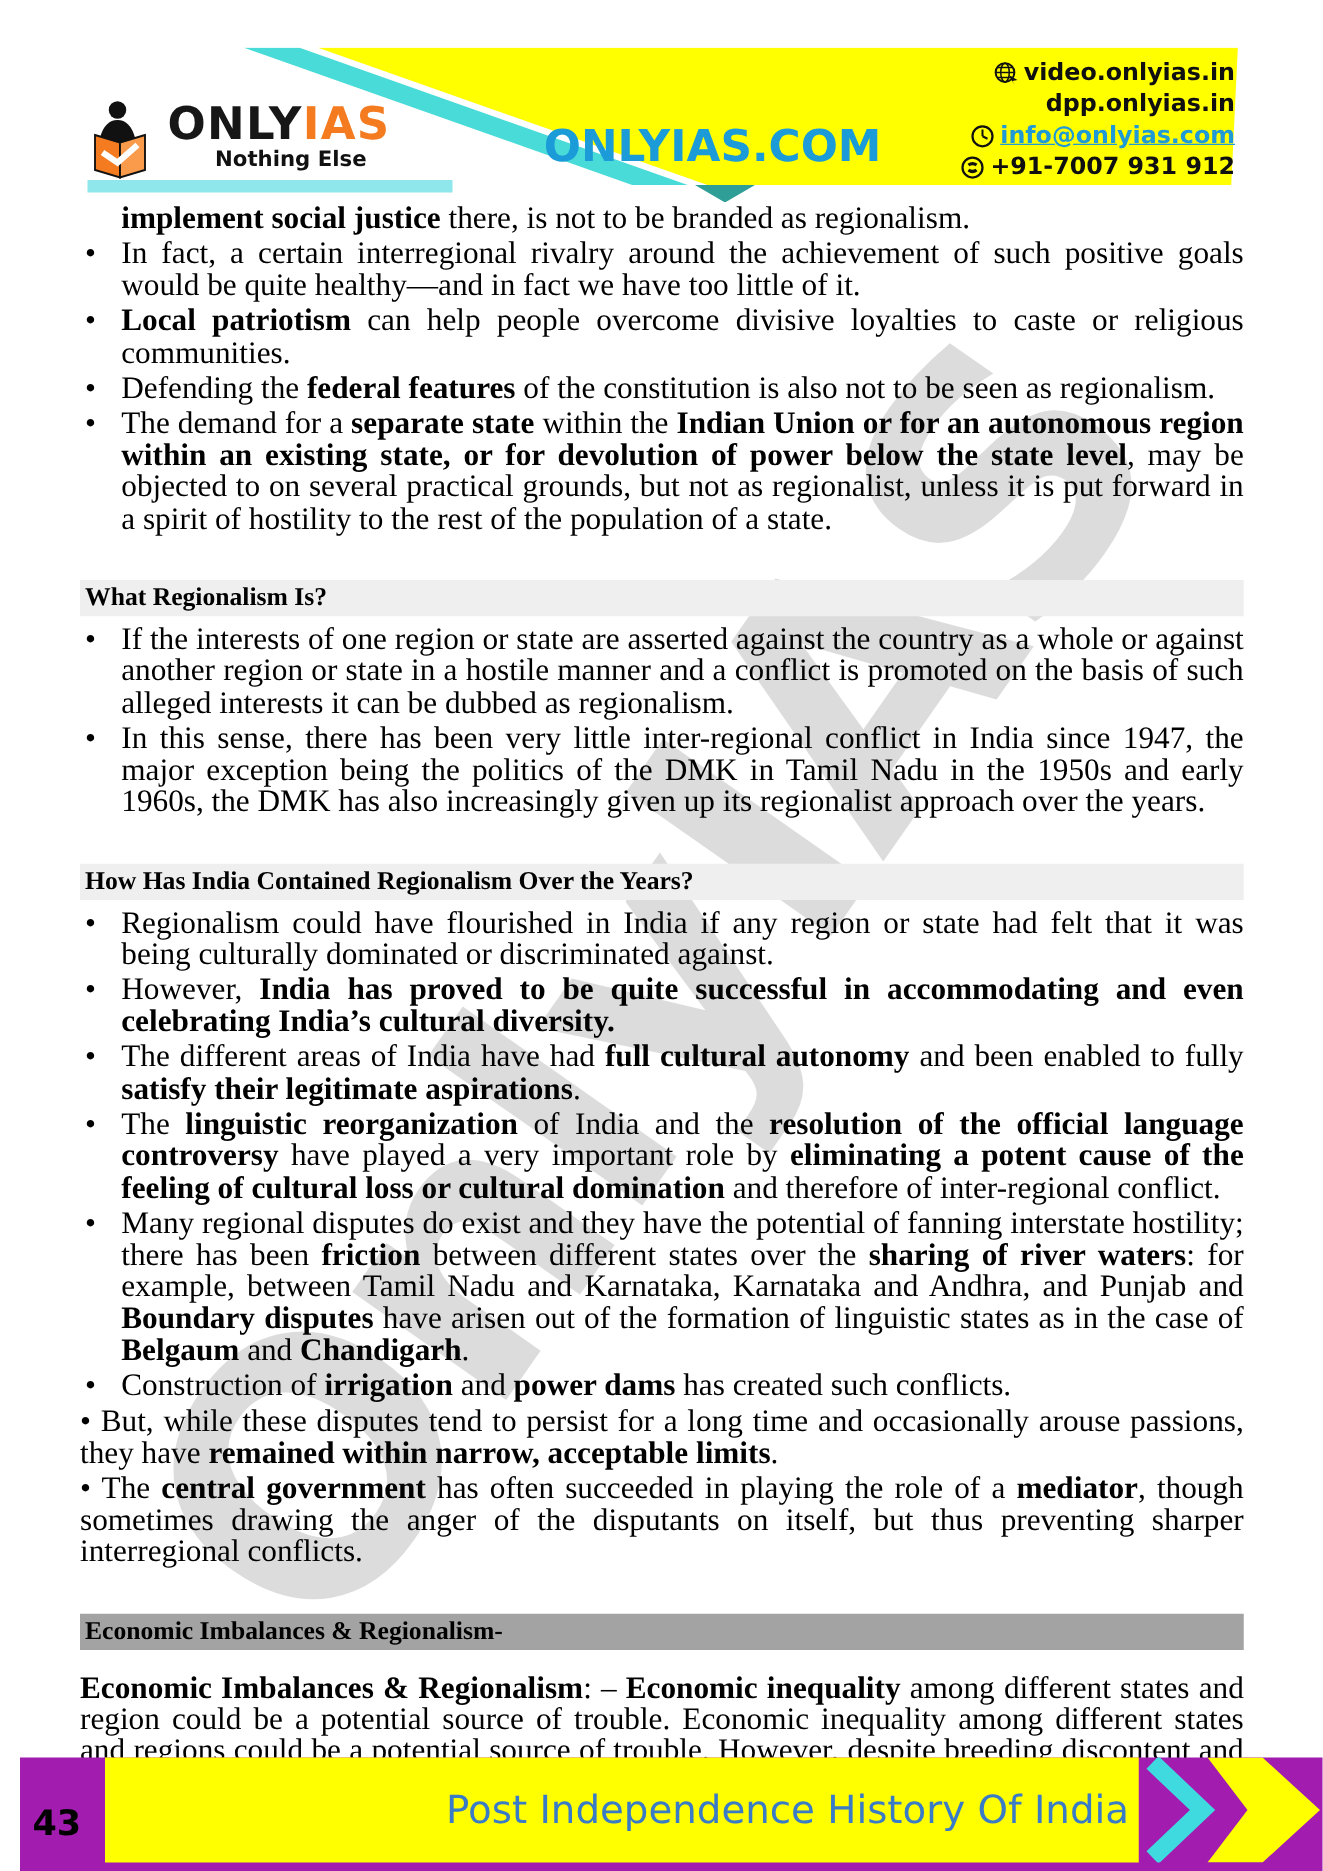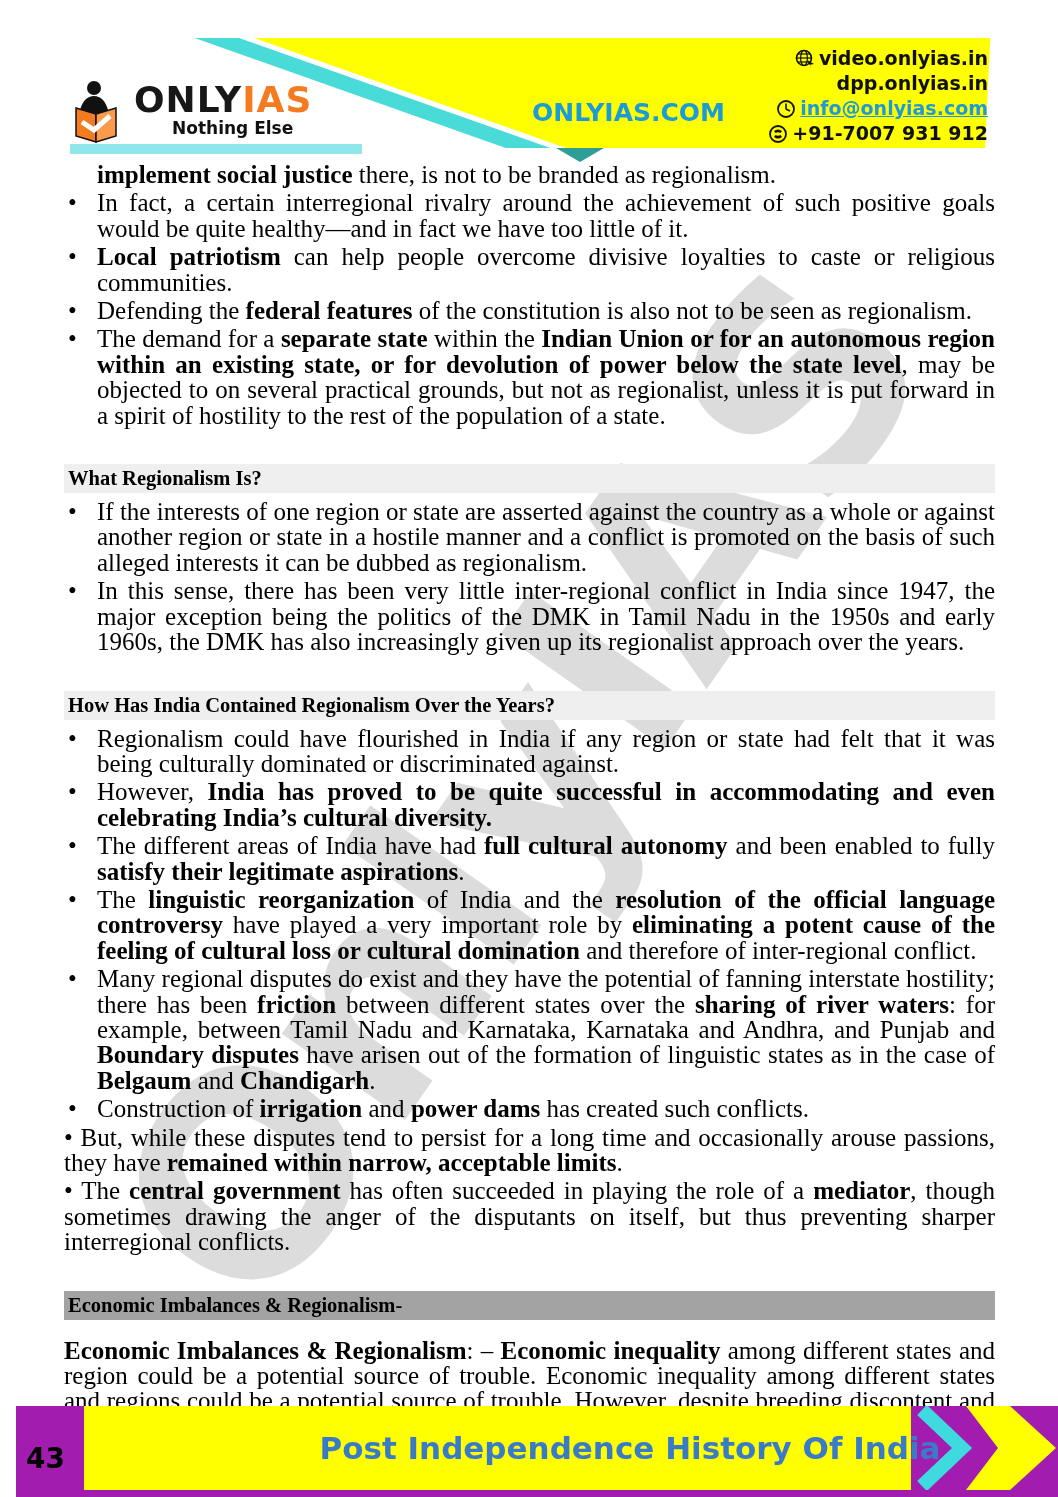--- a/index.html
+++ b/index.html
@@ -25,22 +25,22 @@
   .logo { position:absolute; left:70px; top:80px; width:320px; height:78px; }
   .logo-row { display:flex; align-items:flex-start; }
   .logo-icon { width:58px; height:66px; }
   .logo-textcol { margin-left:6px; }
   .logo-word { font-family:"DejaVu Sans", sans-serif; font-weight:bold; font-size:36px; letter-spacing:1px; line-height:40px; }
   .logo-word .only { color:#171717; }
   .logo-word .ias { color:#F47B20; }
   .logo-tag { font-family:"DejaVu Sans", sans-serif; font-weight:bold; font-size:17px; color:#111; margin:-2px 0 0 38px; }
   .logo-bar { position:absolute; left:0px; top:64px; width:292px; height:10px; background:#8FE7EC; }
   .site-title {
-    position:absolute; left:435px; top:98px; width:290px; text-align:right;
-    font-family:"DejaVu Sans", sans-serif; font-weight:bold; font-size:25px; color:#1B9BD7; letter-spacing:0px;
+    position:absolute; left:435px; top:98px; width:290px; text-align:left;
+    font-family:"DejaVu Sans", sans-serif; font-weight:bold; font-size:35px; color:#1B9BD7; letter-spacing:0px;
   }
   .head-links { position:absolute; right:70px; top:46px; width:260px; text-align:right;
     font-family:"DejaVu Sans", sans-serif; font-weight:bold; font-size:19px; line-height:25px; color:#101010; }
   .head-link-row { display:flex; justify-content:flex-end; align-items:center; gap:4px; }
   .head-links .email { color:#1F9AD6; text-decoration:underline; }
   .hicon { width:20px; height:20px; flex:0 0 auto; }
   
   .watermark {
     position:absolute; left:520px; top:790px; z-index:0; pointer-events:none;
     transform:translate(-50%,-50%) rotate(-55deg);
@@ -62,21 +62,21 @@
   }
   .h-gray { background:#EFEFEF; }
   .h-blue { background:#a3a3a3; }
   .content .block:last-child { margin-top:30px; }
   
   .footer { position:absolute; left:16px; top:1406px; width:1058px; height:91px; z-index:2; background:#a21caf; }
   .footer-bar {
     position:absolute; left:68px; top:0; width:827px; height:84px; background:#FFFF00;
     display:flex; align-items:center; justify-content:center; padding-left:265px;
   }
-  .footer-title { font-family:"DejaVu Sans", sans-serif; font-weight:bold; font-size:31px; color:#3A7BC8; white-space:nowrap; }
+  .footer-title { font-family:"DejaVu Sans", sans-serif; font-weight:normal; font-size:31px; color:#3A7BC8; white-space:nowrap; }
   .footer-deco { position:absolute; left:898px; top:0; }
   .page-num { position:absolute; left:10px; top:36px; font-family:"DejaVu Sans", sans-serif; font-weight:bold; font-size:28px; color:#000; }
 </style>
 </head>
 <body>
 
 <div class="header">
   <div class="stripe-cyan"></div>
   <div class="banner-yellow"></div>
   <div class="teal-tri"></div>

